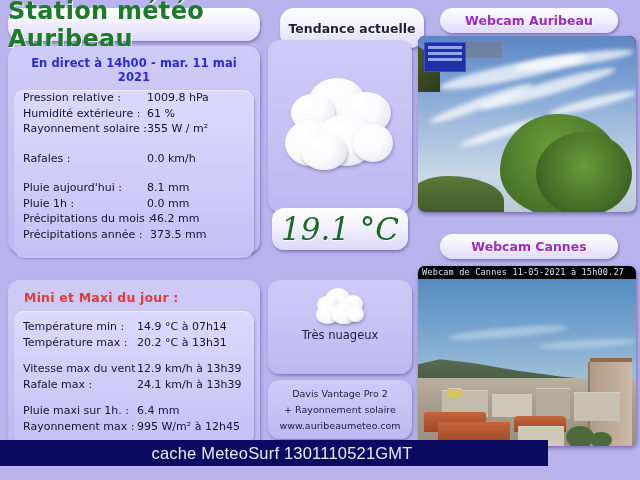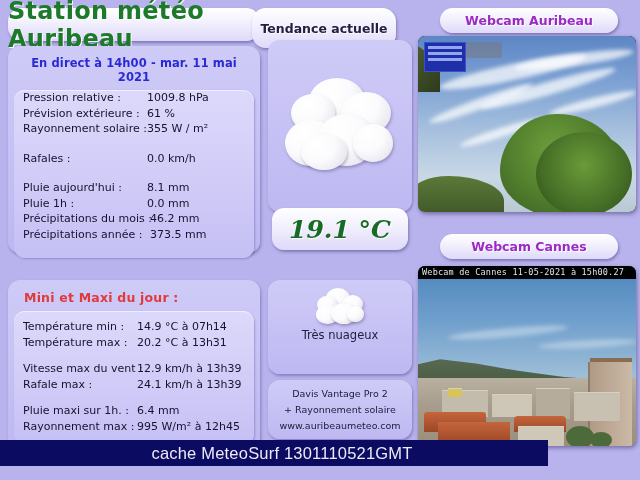--- a/index.html
+++ b/index.html
@@ -54,28 +54,28 @@
 
   #minmax-panel{position:absolute;left:8px;top:280px;width:252px;height:172px;padding:6px;}
   #minmax-title{
     color:#e03a3a;font-weight:bold;font-size:12.5px;
     padding:4px 0 6px 10px;letter-spacing:.2px;
   }
   #minmax-inner{height:134px;padding:8px 0 0 9px;overflow:hidden;}
   #minmax-inner .row .k{width:114px;flex:0 0 114px;}
 
   
-  #trend-bar{position:absolute;left:252px;top:8px;width:144px;height:40px;}
+  #trend-bar{position:absolute;left:280px;top:8px;width:144px;height:40px;}
   #trend-bar .t{color:#22203f;font-weight:bold;font-size:12.5px;text-shadow:1px 1px 0 rgba(255,255,255,.8);}
 
   #trend-panel{position:absolute;left:268px;top:40px;width:144px;height:172px;
     display:flex;align-items:center;justify-content:center;}
 
   #temp-pill{position:absolute;left:272px;top:208px;width:136px;height:42px;border-radius:12px;}
-  #temp-pill .t{color:#176b24;font-size:25px;font-weight:bold;font-style:italic;
+  #temp-pill .t{color:#176b24;font-size:31px;font-weight:normal;font-style:italic;
     font-family:"DejaVu Serif","Liberation Serif",serif;
     text-shadow:1px 1px 1px rgba(255,255,255,.9);}
 
   #forecast-panel{position:absolute;left:268px;top:280px;width:144px;height:94px;
     display:flex;flex-direction:column;align-items:center;}
   #forecast-title{color:#22203f;font-size:11px;padding-top:8px;}
   #forecast-label{color:#22203f;font-size:11.5px;padding-top:2px;}
 
   #credits-panel{position:absolute;left:268px;top:380px;width:144px;height:59px;
     display:flex;flex-direction:column;align-items:center;justify-content:center;gap:5px;}
@@ -171,21 +171,21 @@
   </div>
 
   <div class="panel" id="live-panel">
     <div id="live-subtitle">En direct à 14h00 - mar. 11 mai 2021</div>
     <div class="inner" id="live-inner">
       <div class="row">
         <span class="k">Pression relative :</span>
         <span class="v">1009.8 hPa</span>
       </div>
       <div class="row">
-        <span class="k">Prévision extérieure :</span>
+        <span class="k">Humidité extérieure :</span>
         <span class="v">61 %</span>
       </div>
       <div class="row">
         <span class="k">Rayonnement solaire :</span>
         <span class="v">355  W / m²</span>
       </div>
       <div class="gap"></div>
       <div class="row">
         <span class="k">Rafales :</span>
         <span class="v">0.0 km/h</span>

